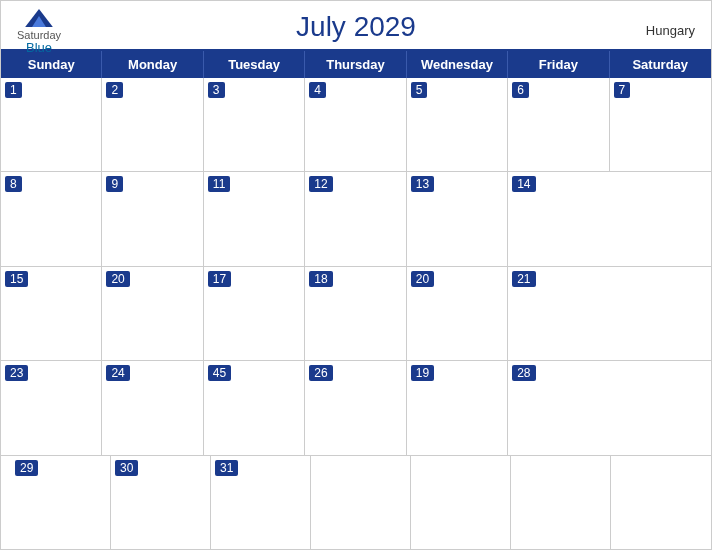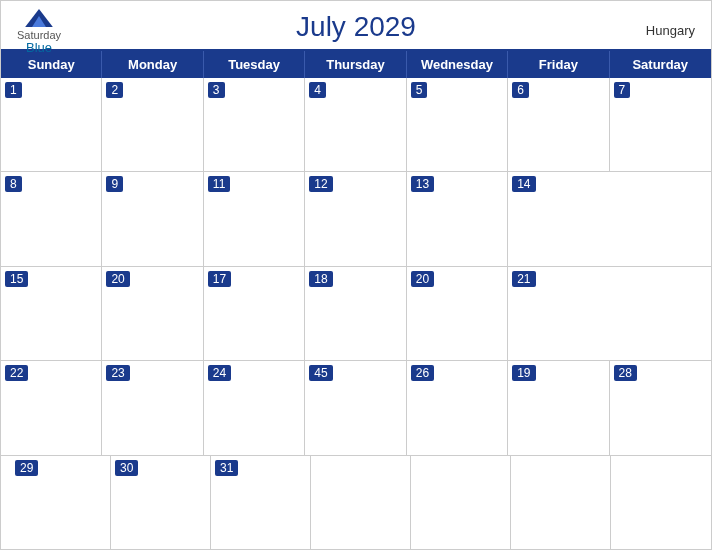--- a/index.html
+++ b/index.html
@@ -219,23 +219,20 @@
           </div>
           <div class="day-cell has-date">
             <span class="date-num">20</span>
           </div>
           <div class="day-cell has-date">
             <span class="date-num">21</span>
           </div>
         </div>
         <div class="week-row">
           <div class="day-cell has-date">
-            <span class="date-num">22</span>
-          </div>
-          <div class="day-cell has-date">
             <span class="date-num">23</span>
           </div>
           <div class="day-cell has-date">
             <span class="date-num">24</span>
           </div>
           <div class="day-cell has-date">
             <span class="date-num">45</span>
           </div>
           <div class="day-cell has-date">
             <span class="date-num">26</span>

